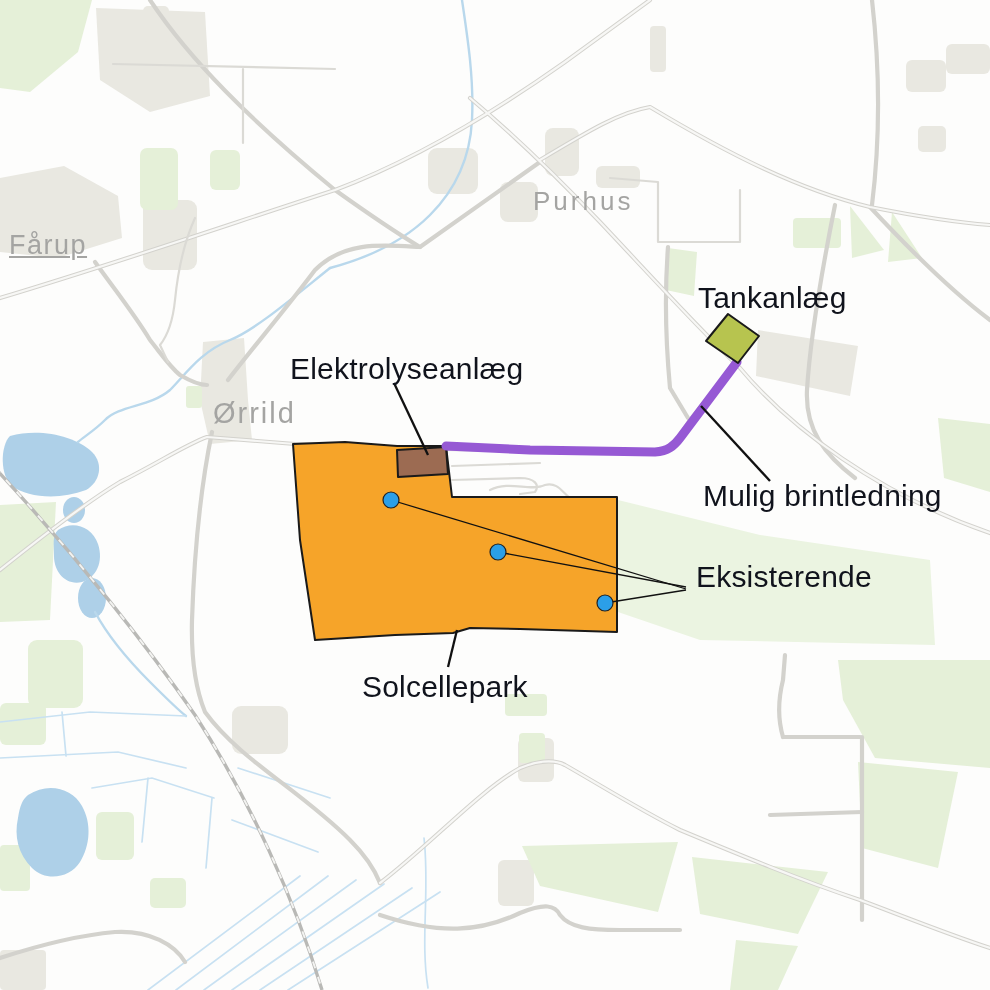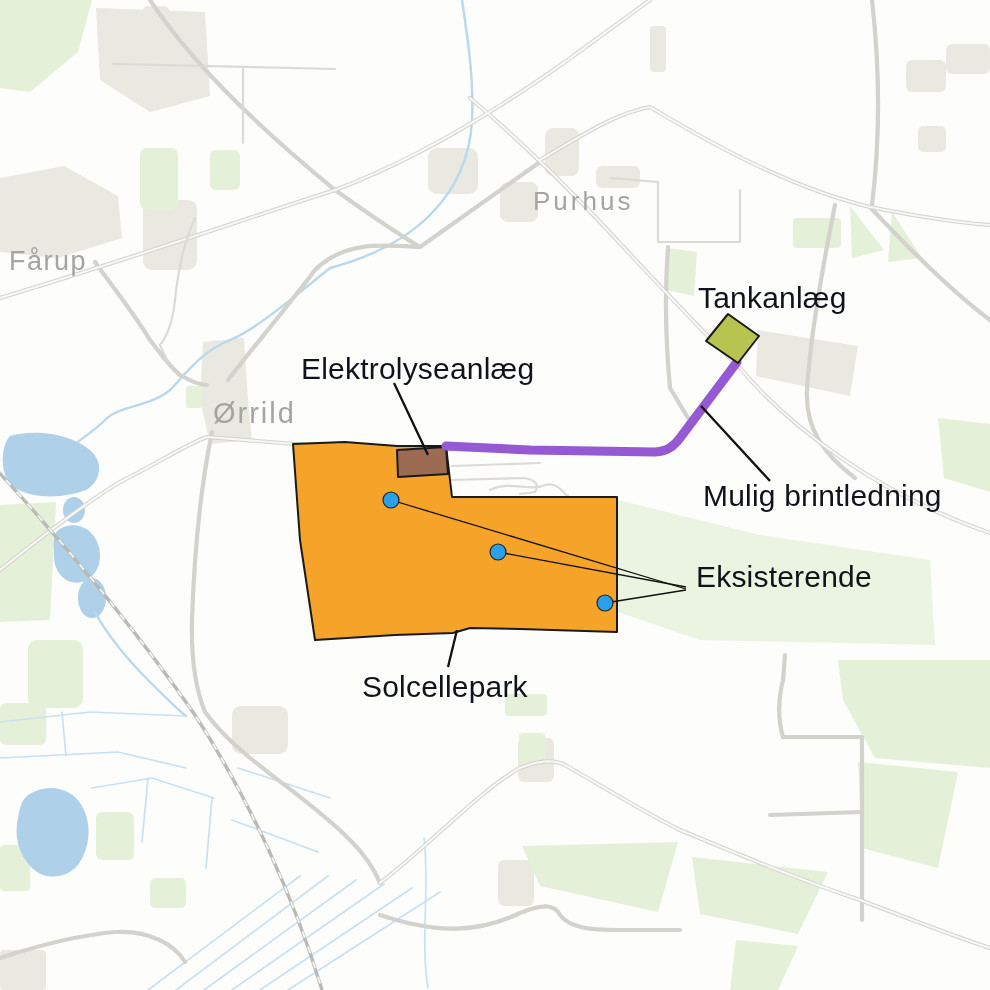--- a/index.html
+++ b/index.html
@@ -4,26 +4,26 @@
 <style>
   html,body{margin:0;padding:0;background:#ffffff;}
   .map-stage{
     position:relative;width:990px;height:990px;overflow:hidden;
     background:#fdfdfc;
     font-family:"Liberation Sans", sans-serif;
   }
   .map-stage svg{position:absolute;left:0;top:0;}
   .map-label{position:absolute;white-space:nowrap;pointer-events:none;}
   .place-label{color:#a4a4a2;font-weight:400;}
-  .place-faarup{left:9px;top:246px;font-size:27px;letter-spacing:1.5px;}
+  .place-faarup{left:9px;top:230px;font-size:27px;letter-spacing:1.5px;text-decoration:underline;}
   .place-purhus{left:533px;top:186px;font-size:26px;letter-spacing:3px;}
   .place-oerrild{left:213px;top:397px;font-size:29px;letter-spacing:2px;}
   .annotation{color:#10131c;font-weight:500;font-size:30px;letter-spacing:0.2px;}
   .ann-tank{left:698px;top:281px;}
-  .ann-elektro{left:301px;top:352px;}
+  .ann-elektro{left:290px;top:352px;}
   .ann-brint{left:703px;top:479px;}
   .ann-vind{left:696px;top:562px;line-height:29px;}
   .ann-sol{left:362px;top:670px;}
   .roads path{fill:none;stroke:#d3d2cd;stroke-width:4.2;stroke-linecap:round;stroke-linejoin:round;}
   .roads-inner path{fill:none;stroke:#f7f7f5;stroke-width:2.2;stroke-linecap:round;stroke-linejoin:round;}
   .roads-thin path{fill:none;stroke:#dbdad5;stroke-width:2.2;stroke-linecap:round;stroke-linejoin:round;}
   .streams path{fill:none;stroke:#b9d8ec;stroke-width:2.4;stroke-linecap:round;}
   .channels path{fill:none;stroke:#c8e1f2;stroke-width:1.7;stroke-linecap:round;}
   .green path, .green rect, .green polygon{fill:#e5f0d8;stroke:none;}
   .green .lighter{fill:#ebf4e1;}

